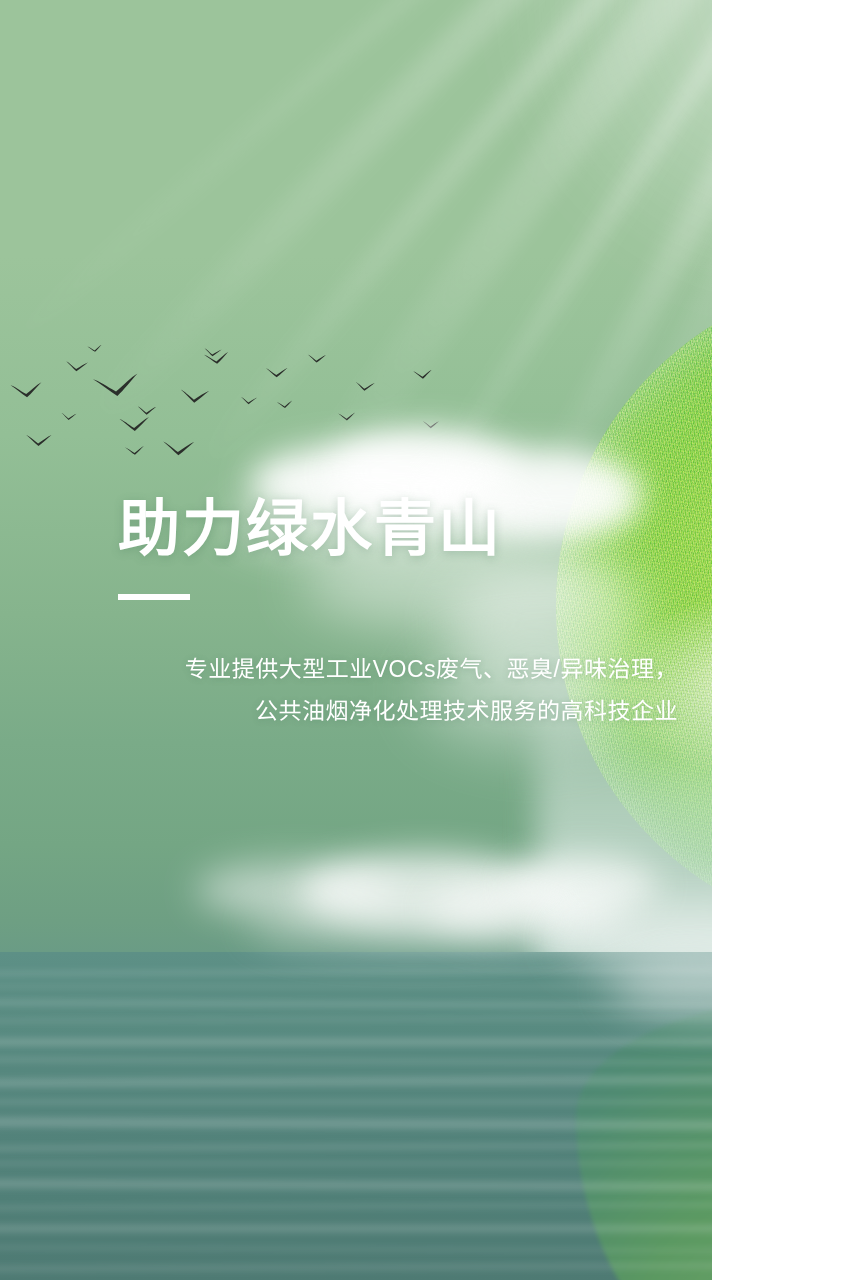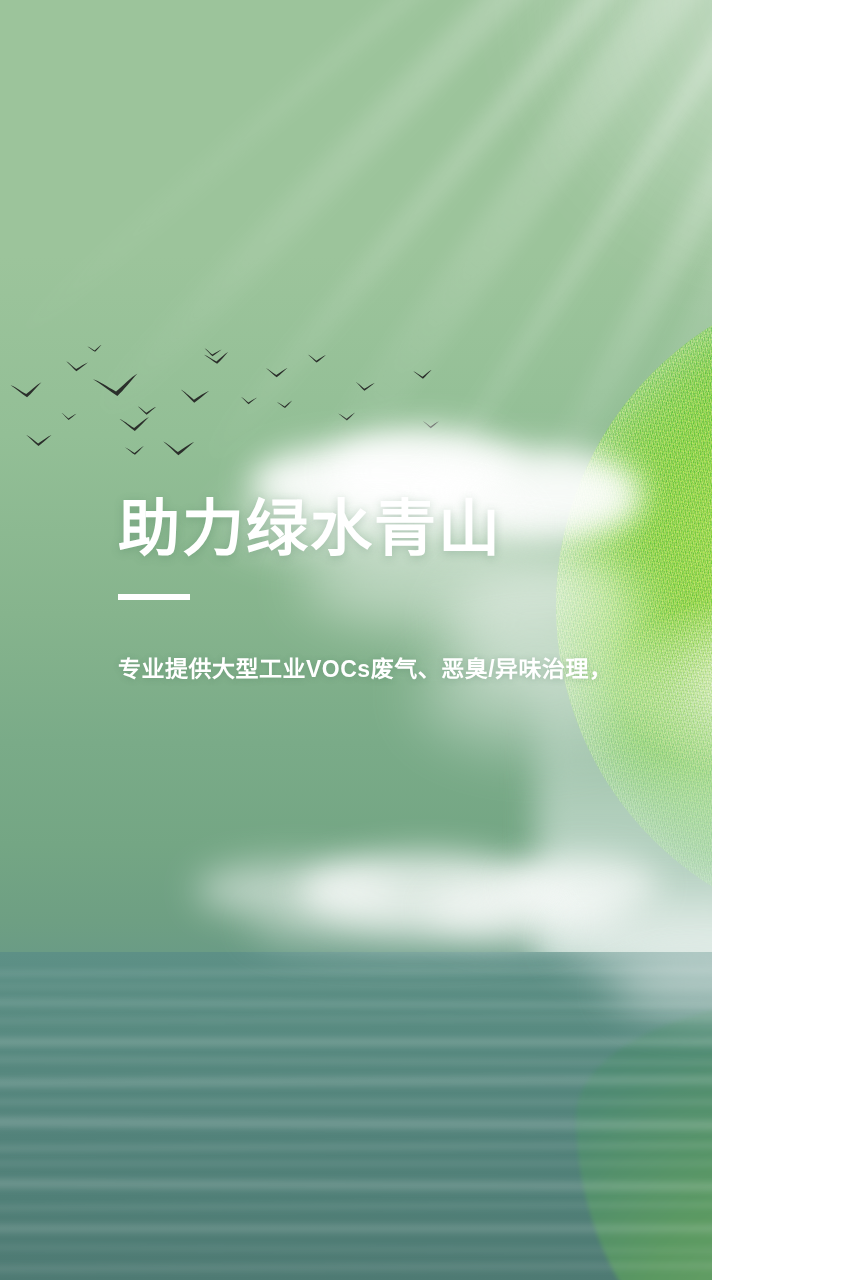--- a/index.html
+++ b/index.html
@@ -155,24 +155,25 @@
   }
   .rule{
     margin-top:24px;
     width:72px;height:6px;background:#ffffff;
   }
   .subtitle{
     margin-top:48px;
     color:#ffffff;
     font-size:23px;
     line-height:42px;
-    font-weight:700;
+    font-weight:400;
     letter-spacing:.5px;
     text-shadow:0 1px 6px rgba(60,110,80,.30);
     white-space:nowrap;
+    text-align:right;
   }
 </style>
 </head>
 <body>
 
 <div class="stage">
 
   <div class="sky"></div>
 
   <div class="rays">
@@ -339,15 +340,16 @@
     <div class="cloud cl-l"></div>
     <div class="cloud cl-m"></div>
     <div class="cloud cl-n"></div>
     <div class="cloud cl-o"></div>
   </div>
 
   <div class="copy">
     <div class="headline">助力绿水青山</div>
     <div class="rule"></div>
     <div class="subtitle">专业提供大型工业VOCs废气、恶臭/异味治理，</div>
+    <div class="subtitle" style="margin-top:0">公共油烟净化处理技术服务的高科技企业</div>
   </div>
 
 </div>
 
 </body></html>

